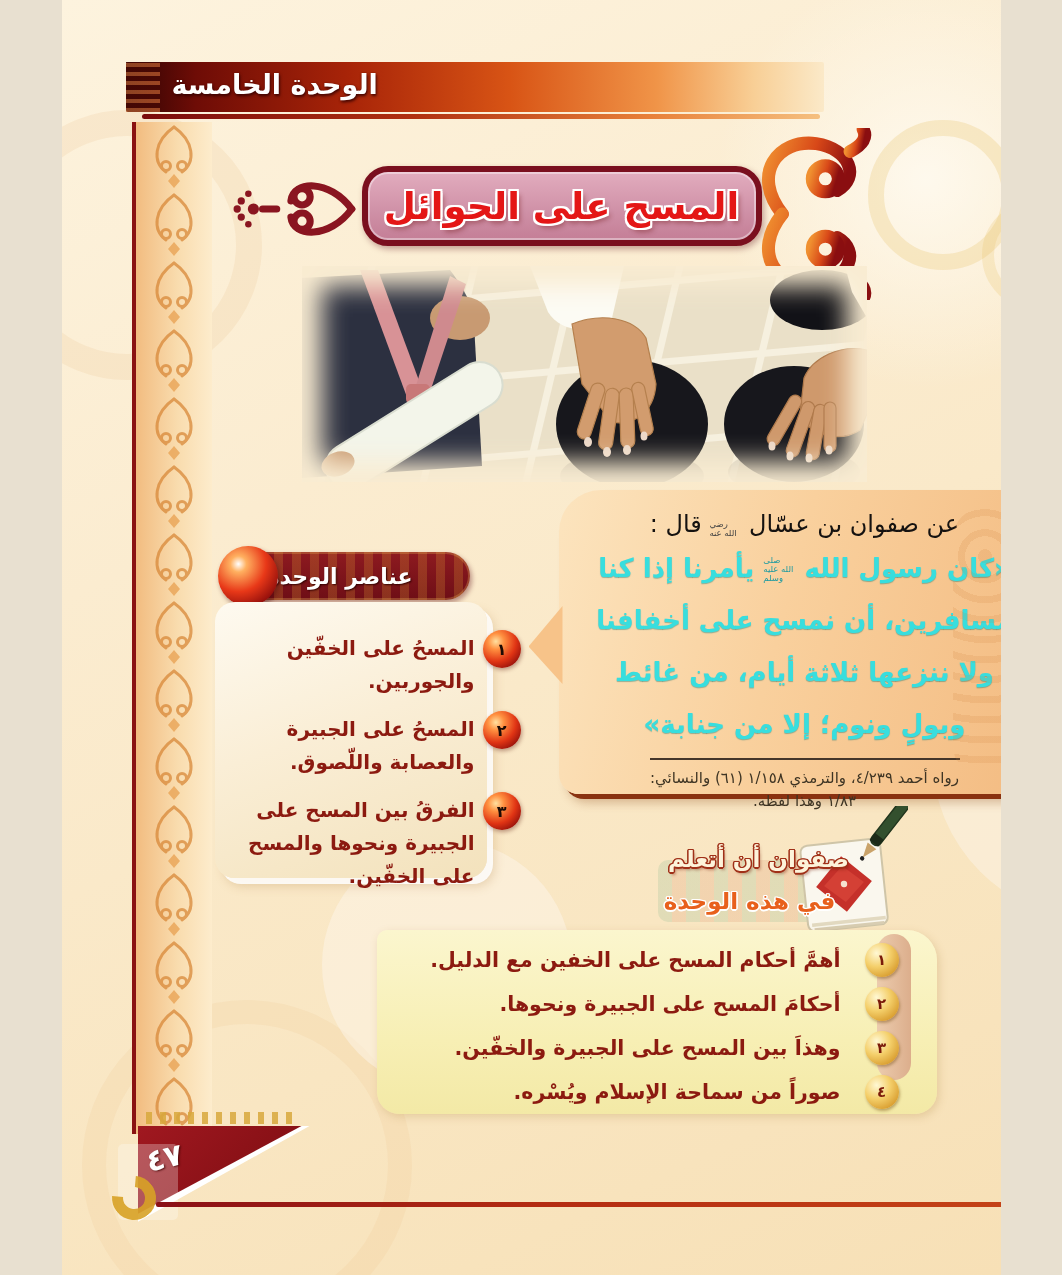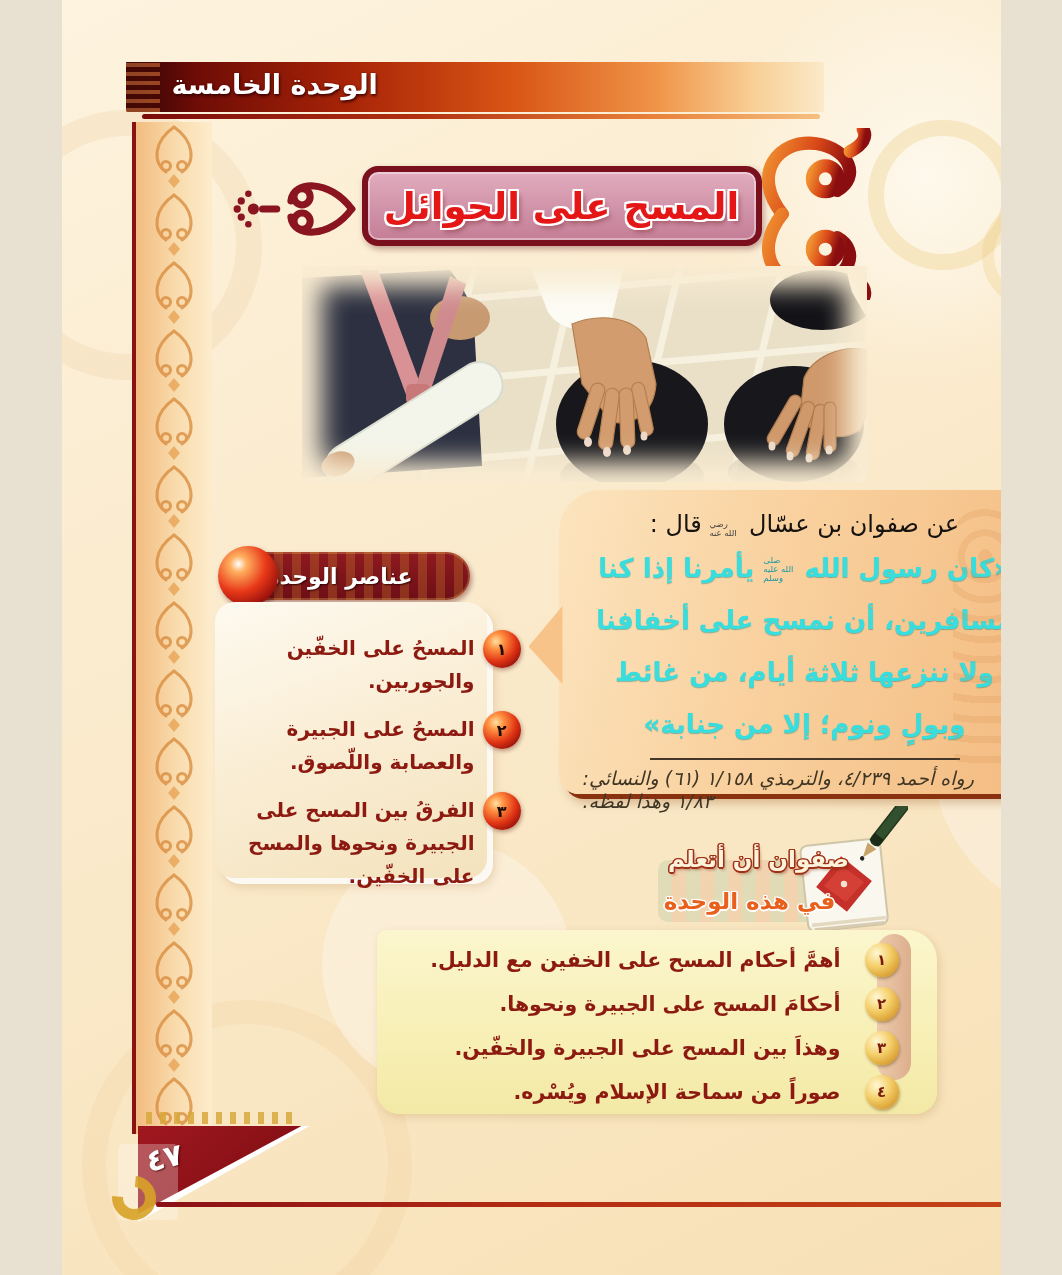--- a/index.html
+++ b/index.html
@@ -48,21 +48,21 @@
     position:absolute; left:70px; top:122px; width:80px; height:1012px;
     border-left:4px solid #8a1212;
     background:linear-gradient(90deg,#f2bc80 0%,#f9dcae 55%,#fdeccc 100%);
   }
   .left-strip svg { position:absolute; inset:0; width:100%; height:100%; }
 
   
   .title-banner {
     position:absolute; left:300px; top:166px; width:400px; height:80px;
     background:linear-gradient(180deg,#e2acbe 0%,#d092a8 55%,#c47e96 100%);
-    border:6px solid #7a0f1e; border-radius:16px;
+    border:6px solid #7a0f1e; border-radius:26px;
     box-shadow:inset 0 0 0 2px rgba(255,255,255,.4), 2px 3px 6px rgba(90,10,20,.35);
     display:flex; align-items:center; justify-content:center;
   }
   .title-banner .title-text {
     color:#e41616; font-size:37px; font-weight:bold;
     text-shadow:-2px 0 0 #fff,2px 0 0 #fff,0 -2px 0 #fff,0 2px 0 #fff,
                 -2px -2px 0 #fff,2px -2px 0 #fff,-2px 2px 0 #fff,2px 2px 0 #fff,
                 3px 4px 5px rgba(110,20,20,.45);
   }
   .orn-left  { position:absolute; left:160px; top:168px; width:152px; height:82px; }
@@ -123,21 +123,21 @@
   .hadith-intro { text-align:center; color:#151210; font-size:24px; margin-top:4px; }
   .hadith-text  { text-align:center; color:#38dede; font-size:26px; font-weight:bold; line-height:52px;
                   margin-top:4px; text-shadow:0 1px 1px rgba(0,110,110,.4); }
   .honorific {
     display:inline-block; width:32px; font-size:8.5px; line-height:9px; text-align:left;
     vertical-align:-4px; font-weight:normal;
   }
   .hadith-intro .honorific { color:#444; }
   .hadith-text  .honorific { color:#1d9aa0; text-shadow:none; }
   .hadith-sep { width:310px; margin:8px auto 7px; border-top:2px solid #45362a; }
-  .hadith-source { text-align:left; color:#3f3524; font-size:19px; line-height:23px;font-style:italic; }
+  .hadith-source { text-align:center; color:#3f3524; font-size:15px; line-height:23px; }
 
   
   .learn-band {
     position:absolute; left:596px; top:860px; width:200px; height:62px; border-radius:10px;
     background:repeating-linear-gradient(90deg, rgba(148,188,148,.32) 0 14px, rgba(208,118,80,.22) 14px 28px);
     opacity:.75;
   }
   .notepad { position:absolute; left:718px; top:806px; width:128px; height:132px; }
   .learn-h1, .learn-h2 { position:absolute; font-weight:bold; font-size:23px; text-align:center; }
   .learn-h1 { left:598px; top:846px; width:198px; color:#fdf3da;

